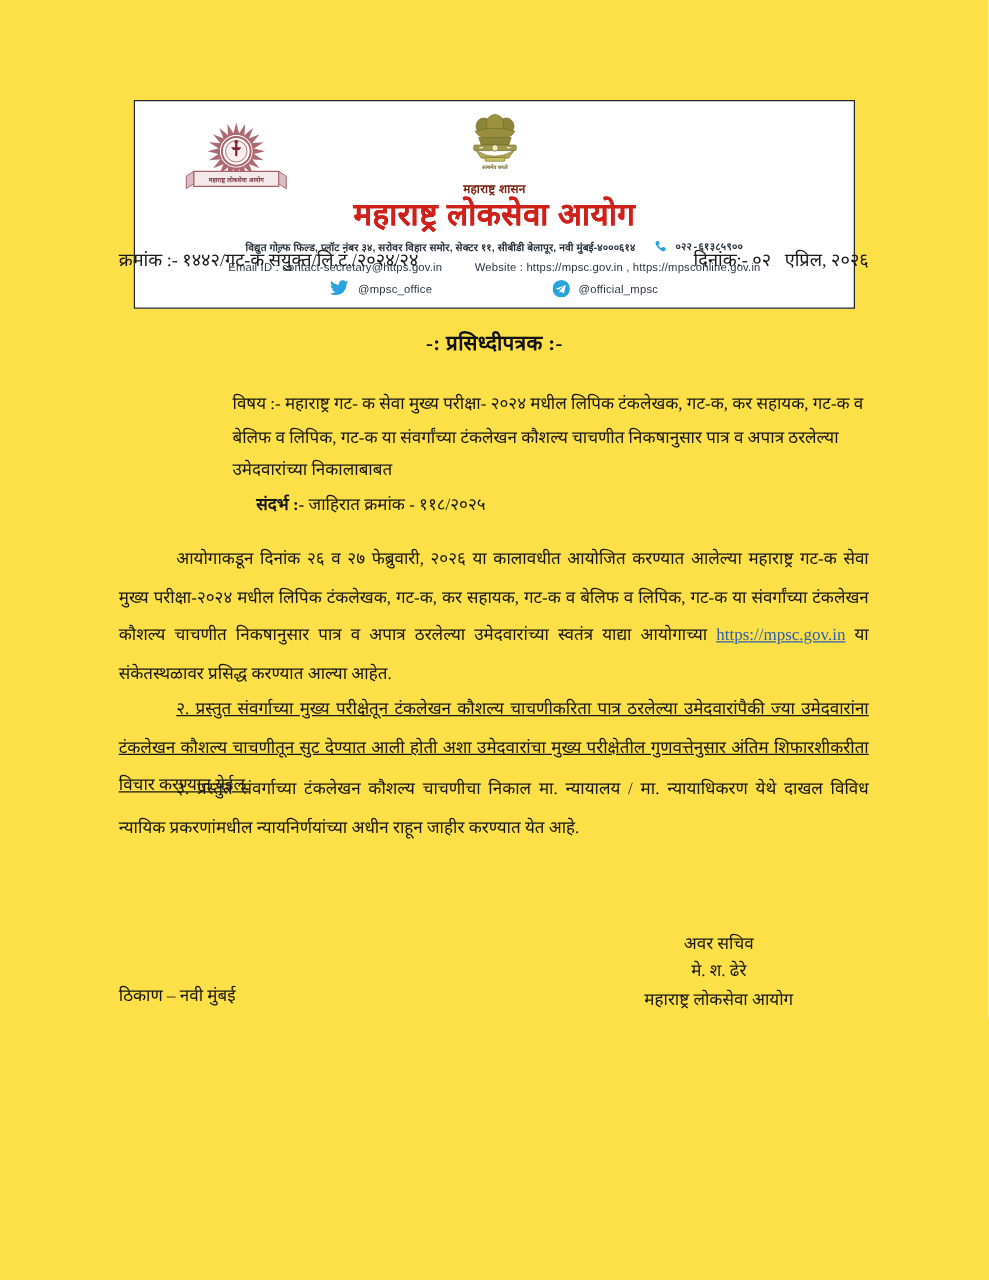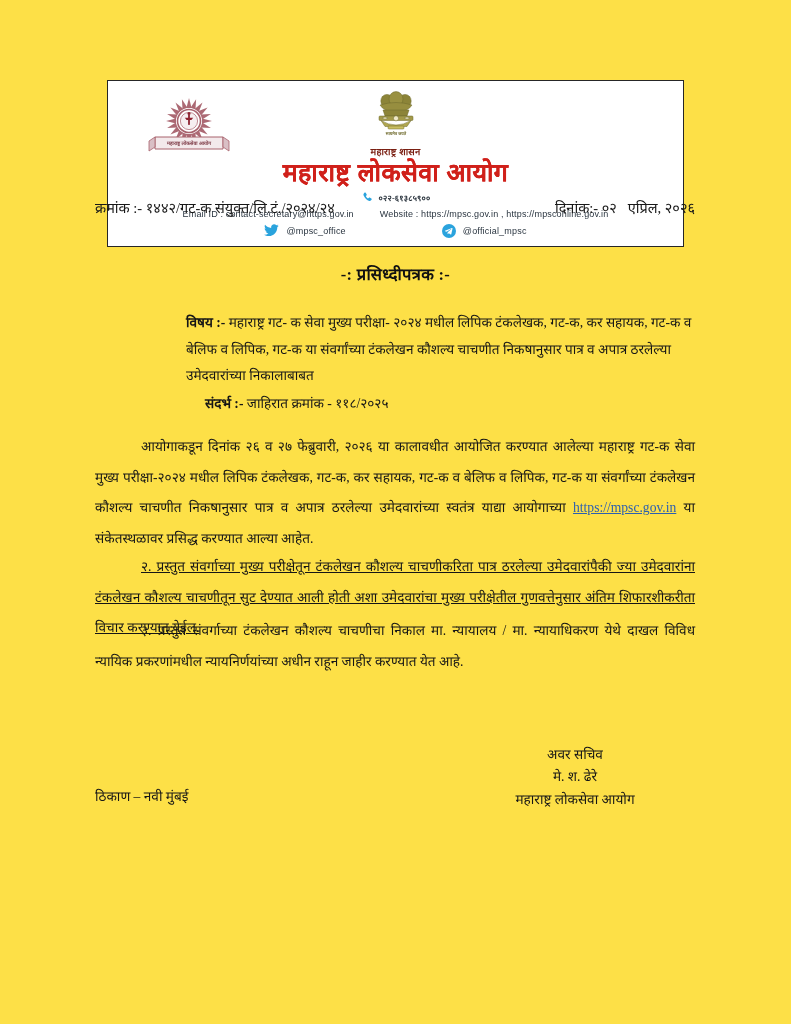--- a/index.html
+++ b/index.html
@@ -100,21 +100,21 @@
     white-space: nowrap;
     letter-spacing: .1px;
   }
   .phone-group {
     display: flex;
     align-items: center;
     gap: 5px;
     white-space: nowrap;
   }
   .phone-num {
-    font-family: Liberation Serif, serif;
+    font-family: Liberation Mono, monospace;
     font-size: 8.2px;
     font-weight: 700;
     color: #26303a;
     letter-spacing: .2px;
   }
 
   .contact-row {
     display: flex;
     align-items: center;
     justify-content: center;
@@ -180,21 +180,21 @@
   .subject-block {
     position: absolute;
     left: 186px;
     top: 310px;
     width: 508px;
     font-size: 13.6px;
     line-height: 1.95;
     color: #161616;
     text-align: left;
   }
-  .subject-block .lbl { font-weight: 700; }
+  .subject-block .lbl { font-weight: 400; }
 
   .reference-block {
     position: absolute;
     left: 205px;
     top: 391px;
     font-size: 13.6px;
     line-height: 1.9;
     color: #161616;
   }
   .reference-block .lbl { font-weight: 700; }
@@ -317,20 +317,21 @@
           </g>
           <text x="28" y="44" text-anchor="middle" font-family="Liberation Sans, sans-serif" font-size="4.2" font-weight="700" fill="#6f6a2c">सत्यमेव जयते</text>
         </svg>
       </div>
     </div>
 
     <div class="gov-line">महाराष्ट्र शासन</div>
     <div class="org-title">महाराष्ट्र लोकसेवा आयोग</div>
 
     <div class="addr-row">
+      <span class="addr-text">विद्युत गोल्फ फिल्ड, प्लॉट नंबर ३४, सरोवर विहार समोर, सेक्टर ११, सीबीडी बेलापूर, नवी मुंबई-४०००६१४</span>
       <span class="phone-group">
         <svg class="icon-badge" width="13" height="13" viewBox="0 0 16 16" aria-hidden="true">
           <path d="M4.2 2.2c.5-.5 1.3-.4 1.7.2l1 1.5c.3.5.2 1.1-.2 1.5l-.6.6c-.2.2-.2.4-.1.6.5 1.1 1.4 2 2.5 2.5.2.1.4 0 .6-.1l.6-.6c.4-.4 1-.5 1.5-.2l1.5 1c.6.4.7 1.2.2 1.7l-.8.8c-.5.5-1.2.7-1.9.5C7.4 11.4 4.6 8.6 3.1 5.2c-.3-.7-.1-1.5.4-2l.7-1z" fill="#2aa3dd"></path>
         </svg>
         <span class="phone-num">०२२-६१३८५९००</span>
       </span>
     </div>
 
     <div class="contact-row">
       <span class="contact-text">Email ID : contact-secretary@https.gov.in</span>

